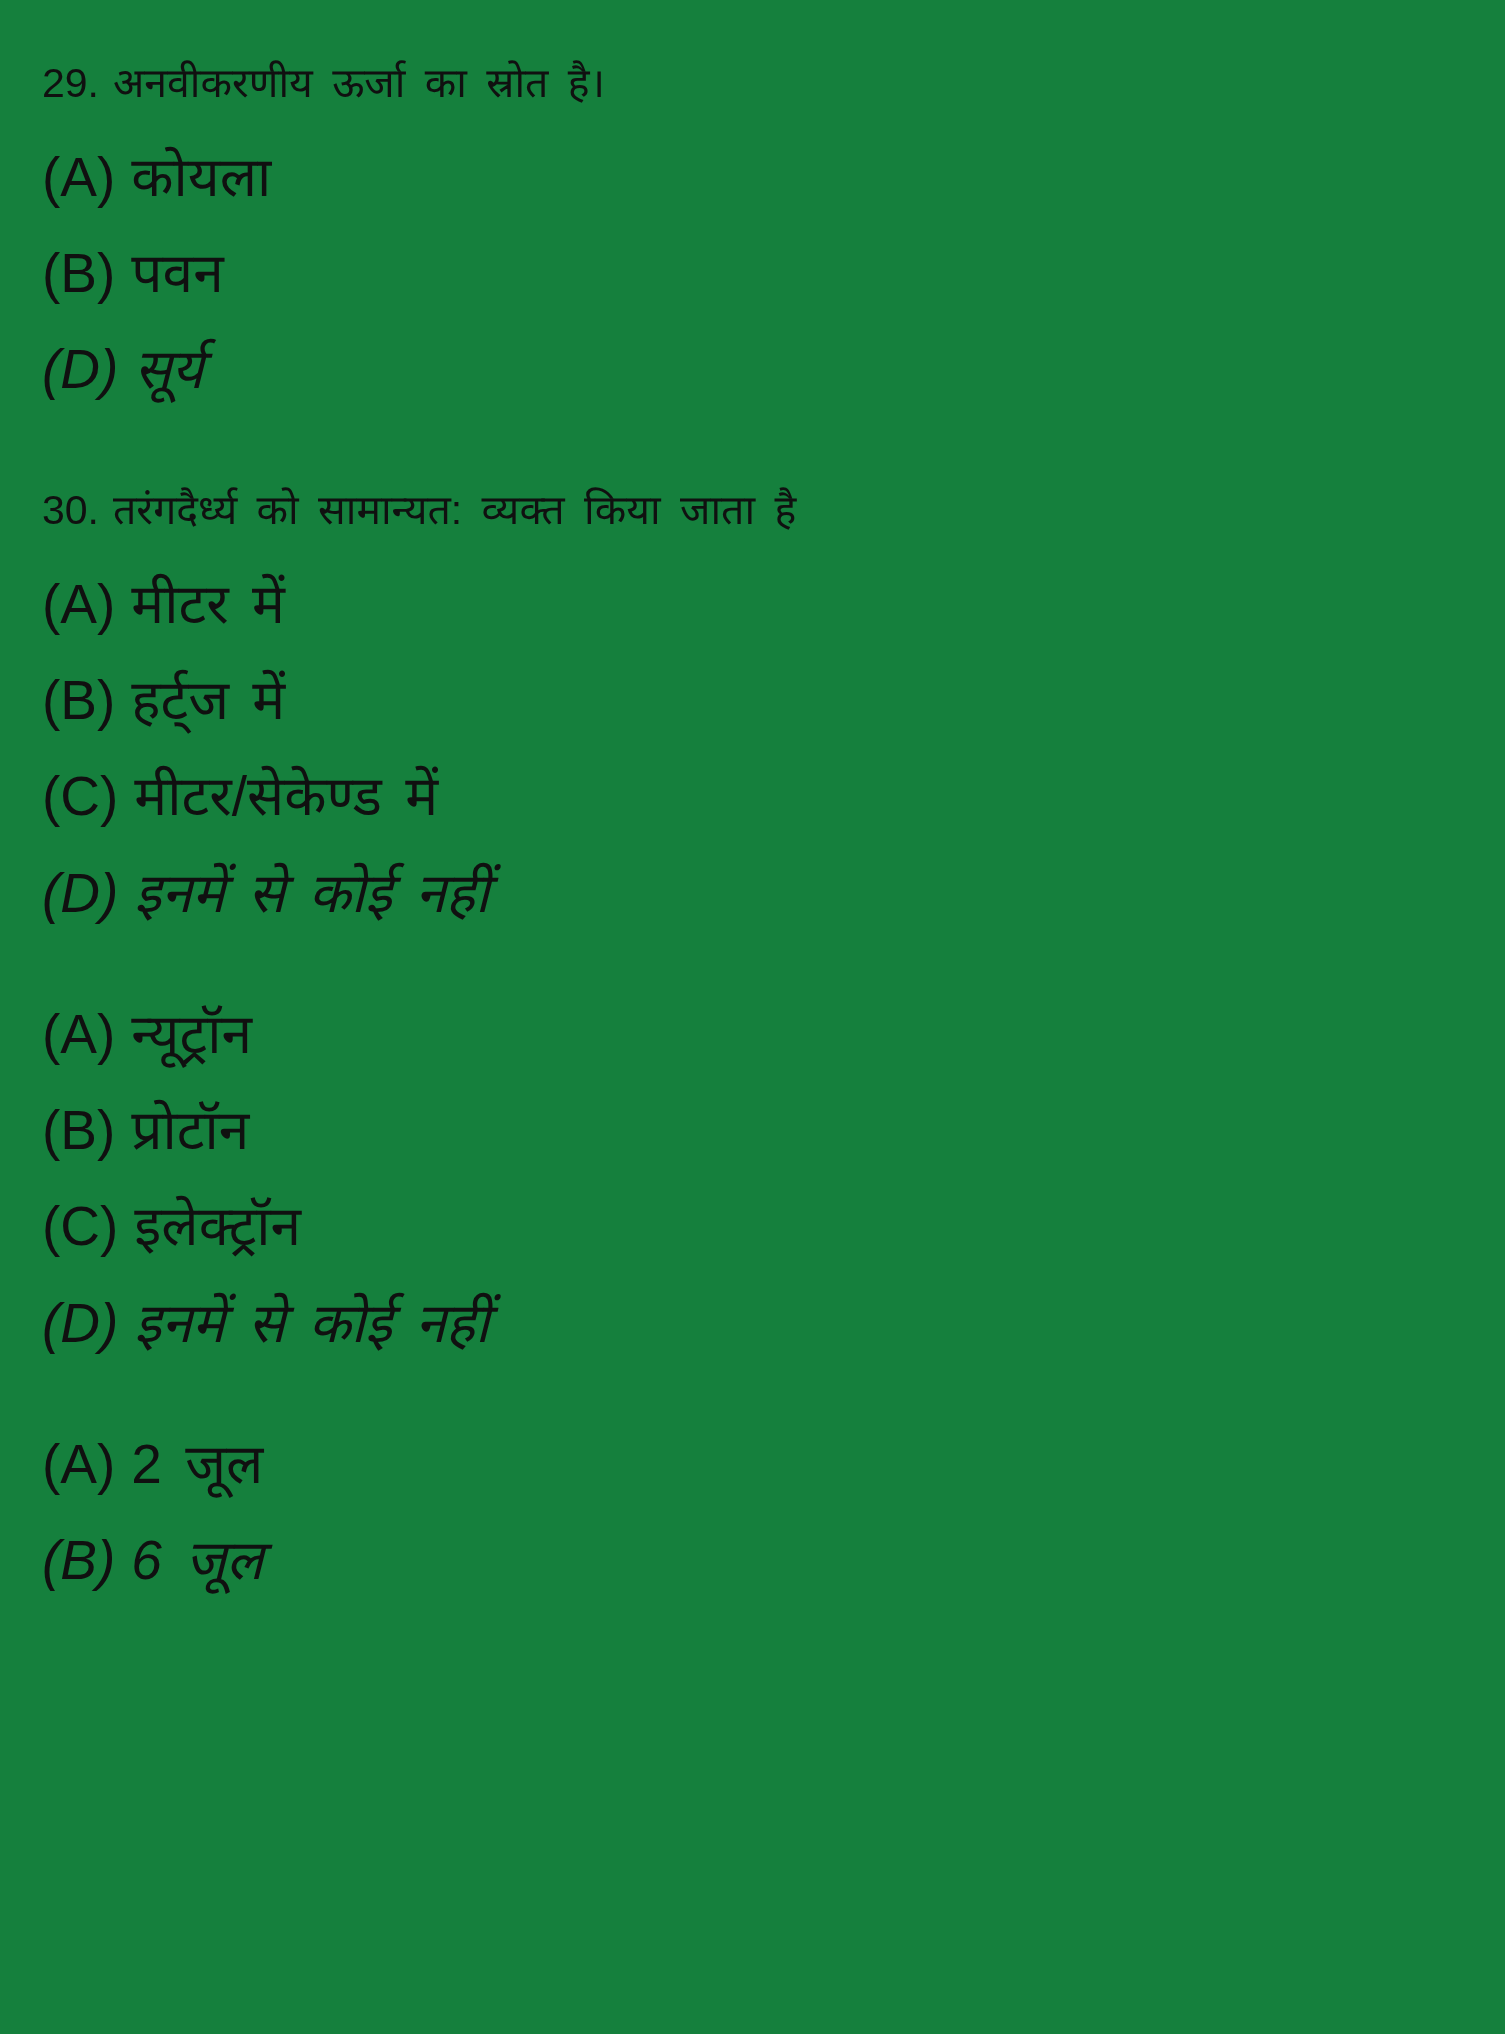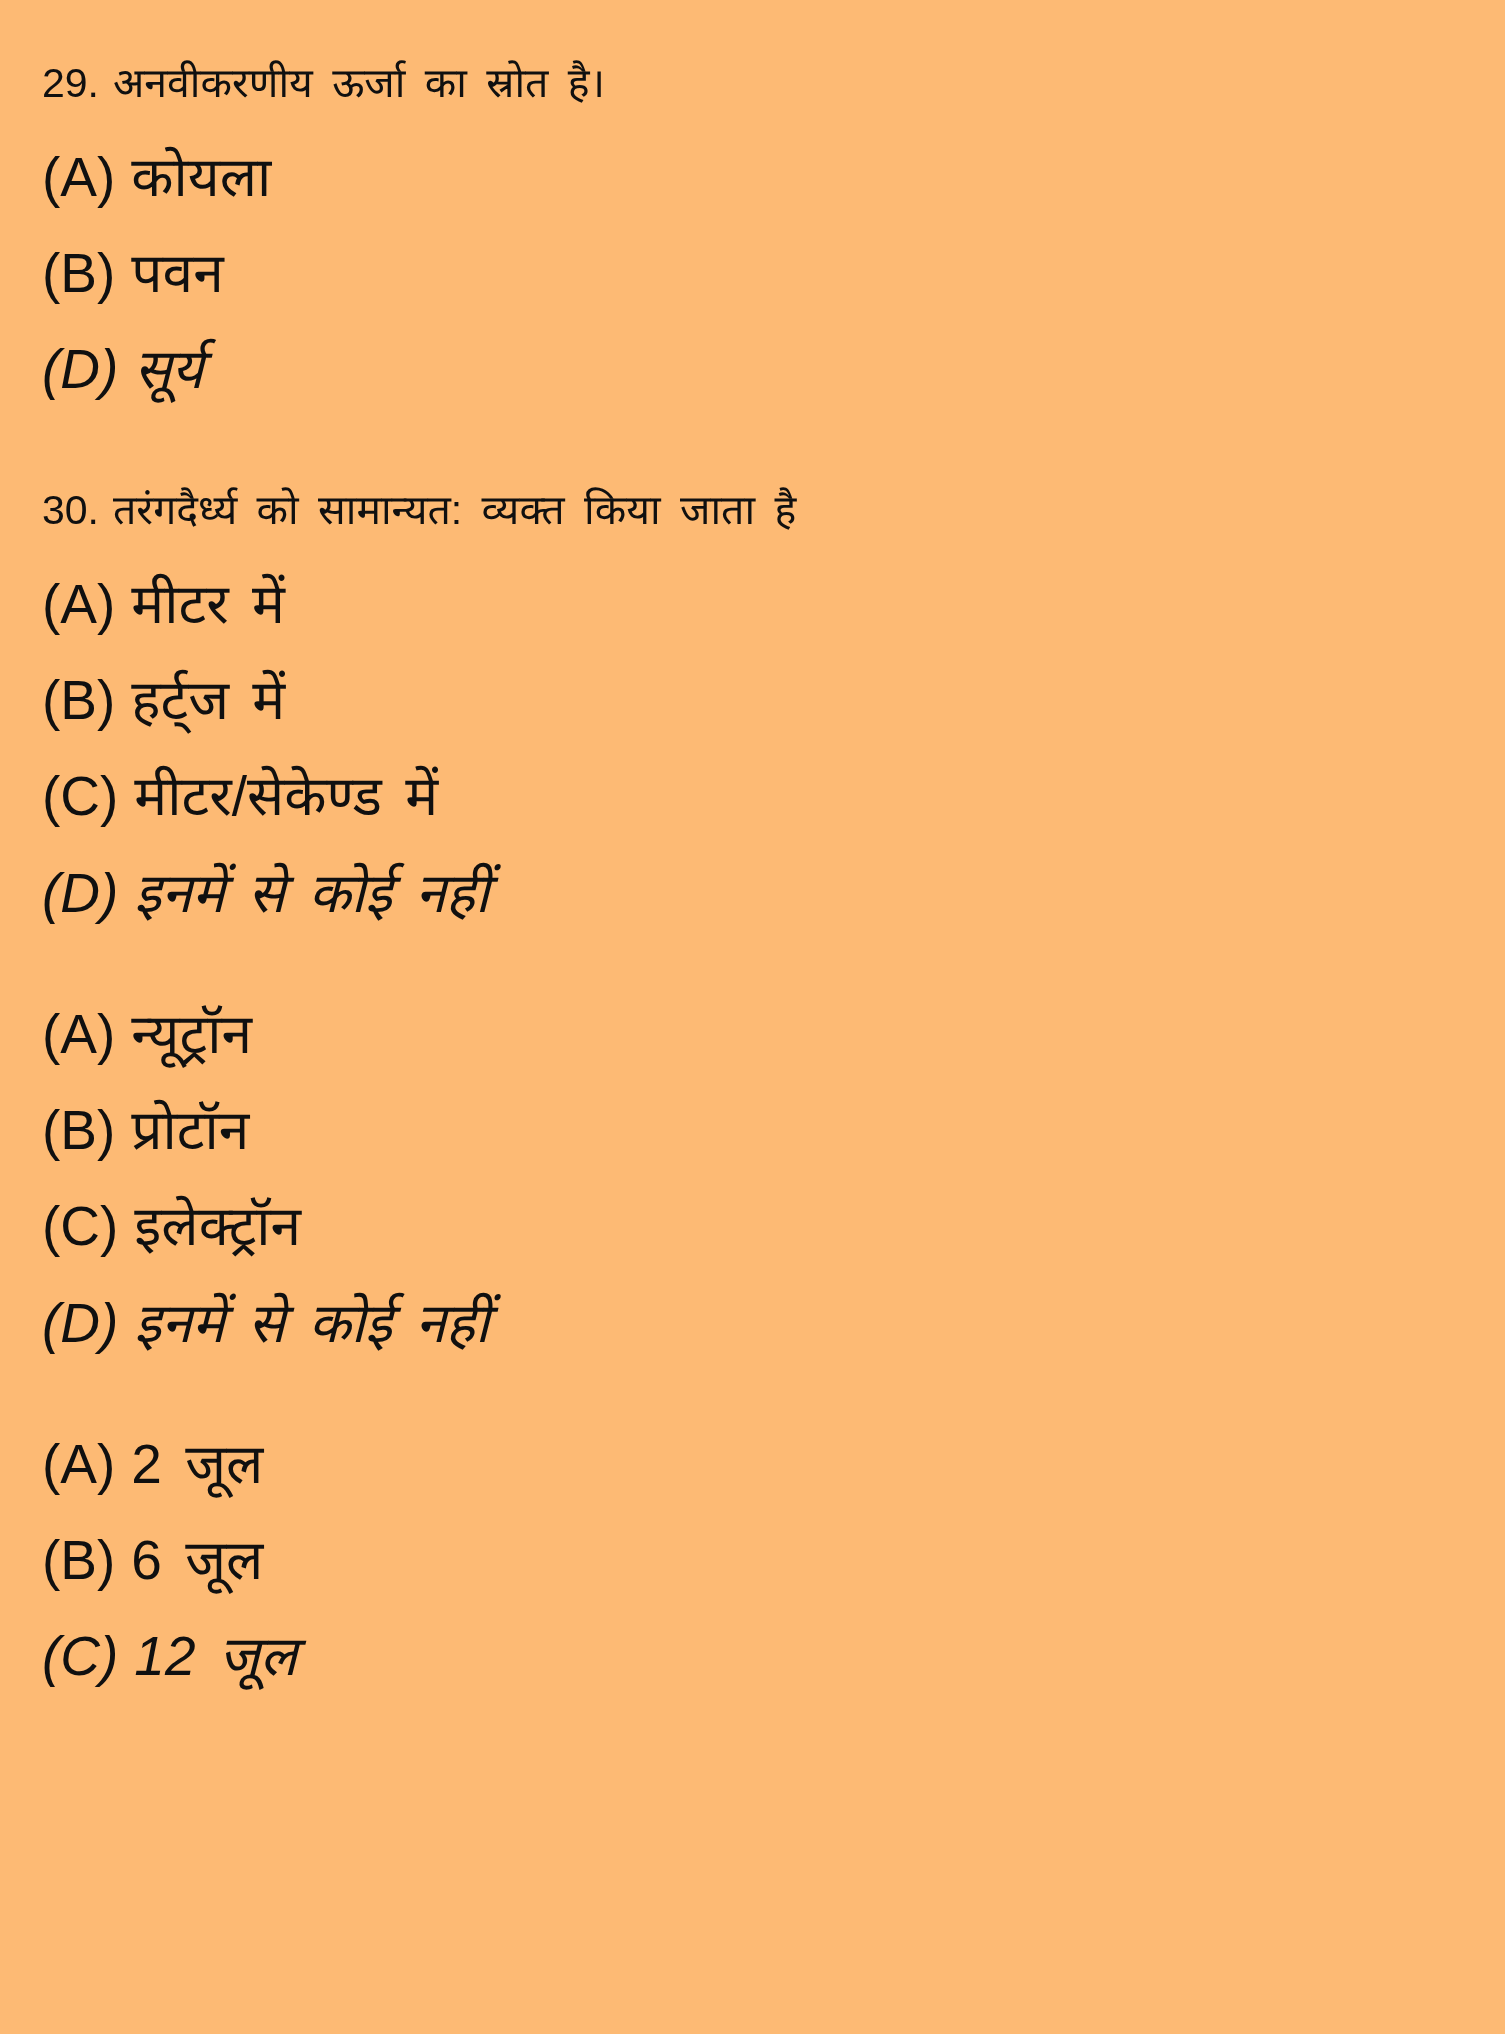--- a/index.html
+++ b/index.html
@@ -4,21 +4,21 @@
 <style>
   html, body {
     margin: 0;
     padding: 0;
     background: #ffffff;
   }
   .page {
     width: 1505px;
     min-height: 2034px;
     box-sizing: border-box;
-    background: #fdba74;
+    background: #15803d;
     color: #101010;
     font-family: "Liberation Sans", "DejaVu Sans", sans-serif;
     padding: 52px 34px 32px 42px;
     word-spacing: 8px;
   }
   .question {
     margin: 0 0 78px 0;
   }
   .question:last-child {
     margin-bottom: 0;
@@ -98,18 +98,15 @@
     </p>
   </div>
 
   <div class="question">
     <p class="option">
       <span class="opt-label">(A)</span><span class="opt-text">2 जूल</span>
     </p>
     <p class="option">
       <span class="opt-label">(B)</span><span class="opt-text">6 जूल</span>
     </p>
-    <p class="option">
-      <span class="opt-label">(C)</span><span class="opt-text">12 जूल</span>
-    </p>
   </div>
 
 </div>
 
 </body></html>

